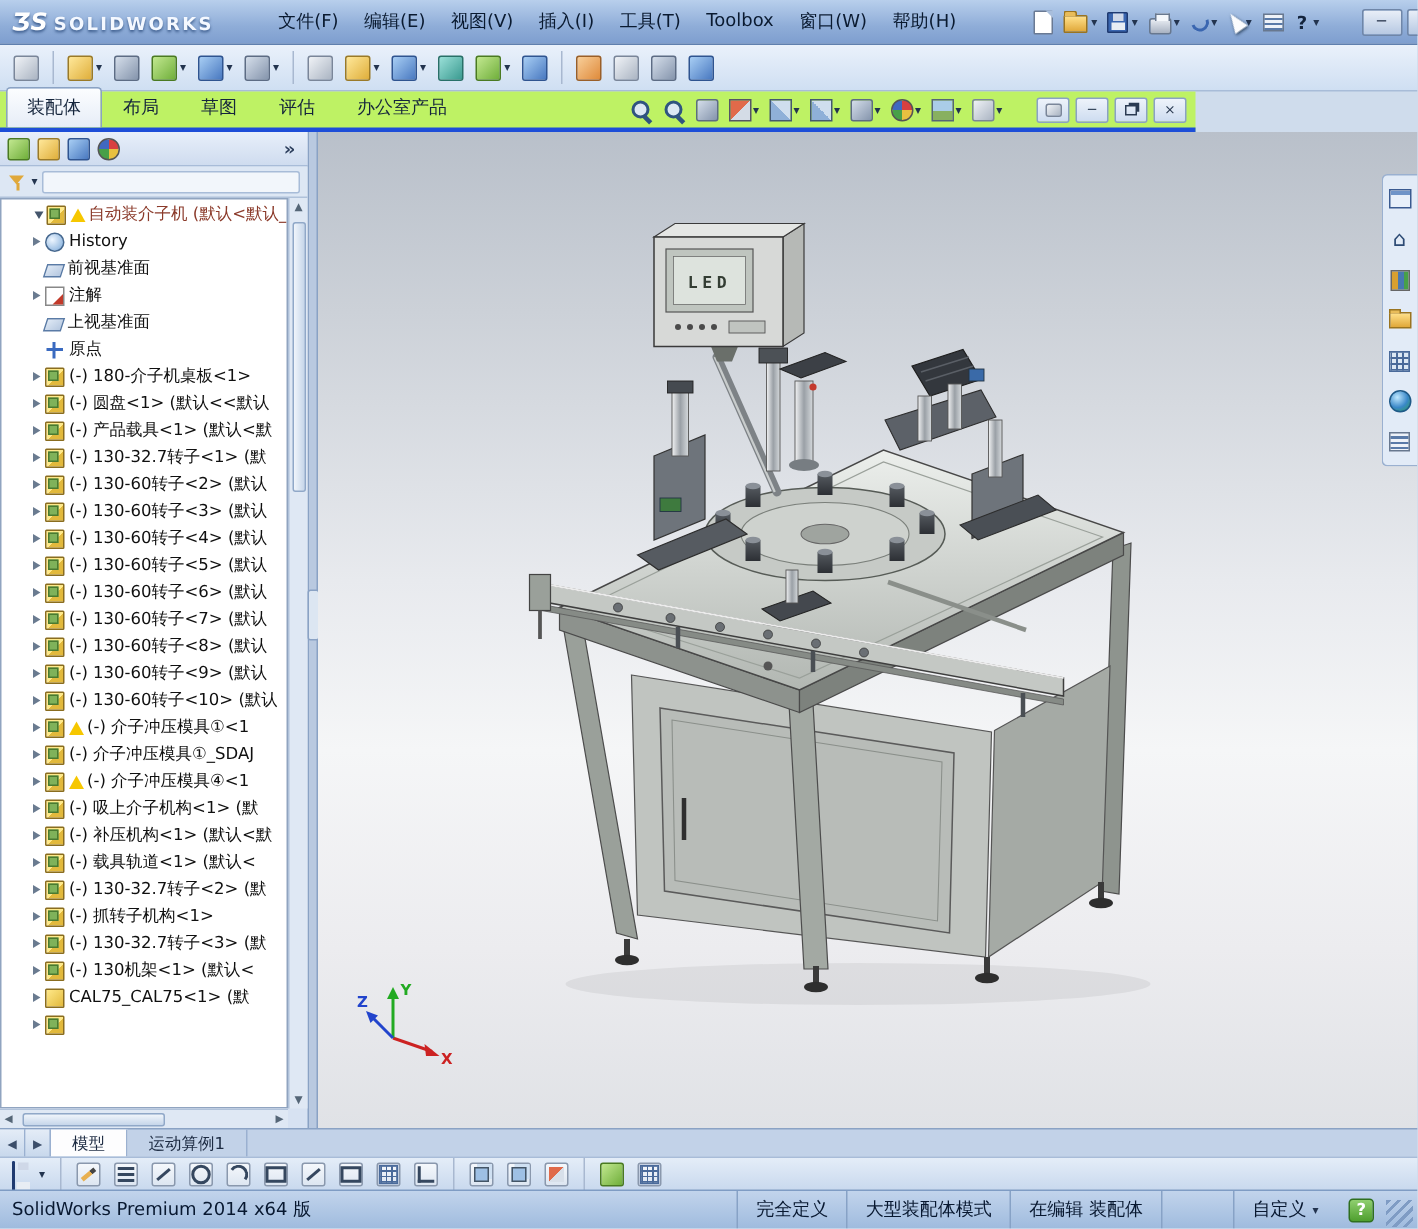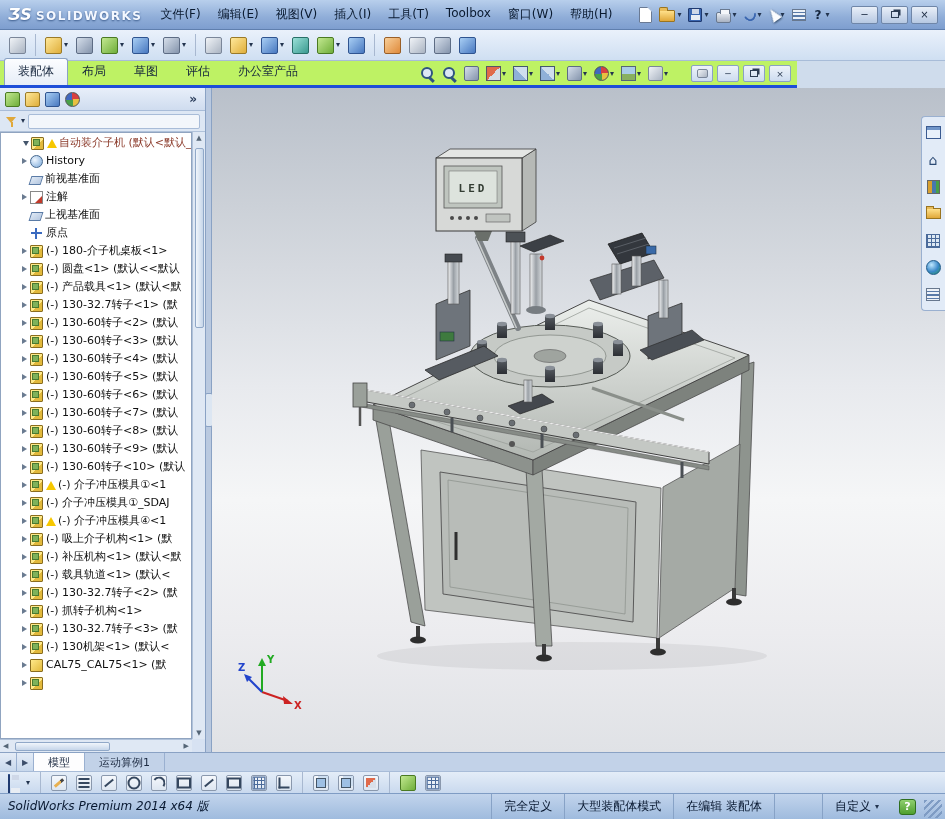--- a/index.html
+++ b/index.html
@@ -2,21 +2,21 @@
 <html><head>
 <meta charset="utf-8">
 <style>
   * {margin:0;padding:0;box-sizing:border-box;}
   html,body {width:945px;height:819px;}
   body {position:relative;overflow:hidden;background:#cfdcec;font-family:"DejaVu Sans","Liberation Sans",sans-serif;cursor:default;}
 
   
   .titlebar {position:absolute;left:0;top:0;width:945px;height:30px;
     background:linear-gradient(#b8cfec,#8fadd8 60%,#7e9ecf);
-    border-bottom:1px solid #5f7fae;display:flex;align-items:center;padding:0 4px;}
+    border-bottom:1px solid #5f7fae;display:flex;align-items:center;padding:0 4px;gap:25px;}
   .logo {display:flex;align-items:baseline;gap:4px;padding:0 10px 0 4px;}
   .logo-mark {font-weight:bold;font-size:16px;color:#fff;text-shadow:0 1px 2px #3a5a8a;font-style:italic;}
   .logo-text {font-weight:bold;font-size:12px;color:#f4f8ff;letter-spacing:1.5px;text-shadow:0 1px 2px #3a5a8a;}
   .menubar {display:flex;gap:1px;}
   .menu-item {font-size:12px;color:#0a1a30;padding:5px 8px;border-radius:2px;white-space:nowrap;}
   .qat {display:flex;align-items:center;margin-left:16px;gap:1px;}
   .qbtn {display:inline-flex;align-items:center;gap:2px;padding:2px 3px;border-radius:2px;}
   .dd {font-size:8px;color:#23344f;line-height:1;}
   .winbtns {margin-left:auto;display:flex;gap:3px;padding-right:3px;}
   .wbtn {width:27px;height:18px;background:linear-gradient(#e9eff8,#b6c8e2);border:1px solid #6f86a8;
@@ -152,21 +152,21 @@
   .in-grid::after {width:11px;height:11px;background:repeating-linear-gradient(0deg,#4a6a9a 0 1px,transparent 1px 3.6px),repeating-linear-gradient(90deg,#4a6a9a 0 1px,transparent 1px 3.6px);border:1px solid #4a6a9a;}
   .in-angle::after {width:9px;height:9px;border-left:2px solid #35475f;border-bottom:2px solid #35475f;}
   .in-dim::after {width:11px;height:2px;background:#35475f;box-shadow:0 -4px 0 #35475f,0 4px 0 #35475f;}
   .in-cube::after {width:8px;height:8px;background:#9ec0e4;border:1px solid #456;box-shadow:2px -2px 0 #cfe0f2;}
   .in-pencil::after {width:11px;height:3px;background:linear-gradient(90deg,#e8b050 70%,#444 70%);transform:translate(-50%,-50%) rotate(-40deg);}
   .in-half::after {width:10px;height:10px;background:linear-gradient(135deg,#e06a4a 0 50%,#d8e0ea 50%);}
 
   .statusbar {position:absolute;left:0;top:793px;width:945px;height:26px;
     background:linear-gradient(#c2d4ec,#9fbbde);border-top:1px solid #7f9cc4;
     display:flex;align-items:center;font-size:12px;color:#081830;}
-  .sproduct {padding:0 8px;white-space:nowrap;font-style:italic;}
+  .sproduct {padding:0 8px;white-space:nowrap;}
   .sspacer {flex:1;}
   .sseg {padding:0 12px;height:100%;display:flex;align-items:center;border-left:1px solid #87a2c6;white-space:nowrap;gap:4px;}
   .sseg.blank {width:48px;padding:0;}
   .shelp {width:17px;height:16px;background:linear-gradient(#8fcf6f,#4f9f2f);border:1px solid #2f6f1f;border-radius:3px;
     color:#fff;font-weight:bold;font-size:11px;display:flex;align-items:center;justify-content:center;margin:0 8px;}
   .sgrip {width:18px;height:18px;margin:4px 3px 0 0;background:repeating-linear-gradient(315deg,transparent 0 3px,#7f9cc4 3px 5px);}
 </style>
 </head>
 <body>
 

